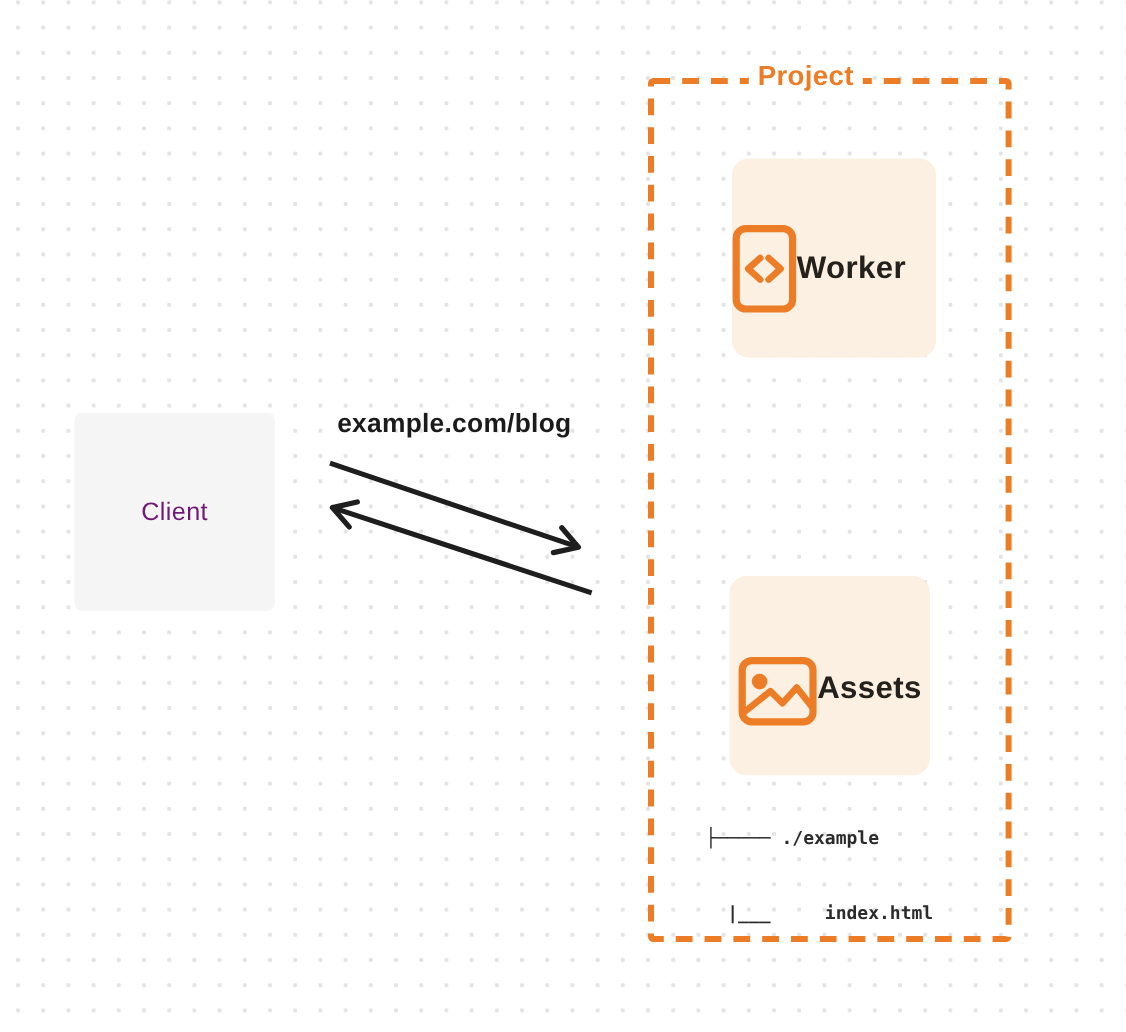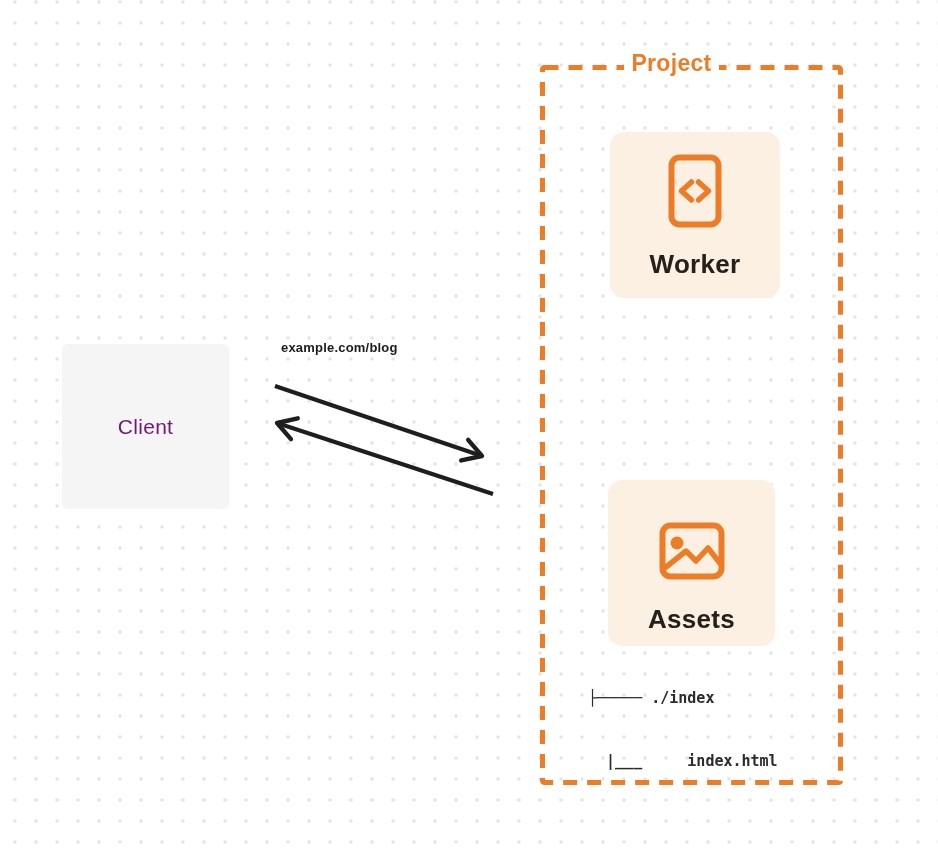--- a/index.html
+++ b/index.html
@@ -17,37 +17,37 @@
     left:62px;top:344px;width:167px;height:165px;
     background:#f5f5f6;border-radius:6px;
     display:flex;align-items:center;justify-content:center;
   }
   .client-label{
     font-size:21px;font-weight:normal;color:#701a75;letter-spacing:.3px;
   }
   
   .url-label{
     left:281px;top:340px;
-    font-size:13px;font-weight:bold;color:#1b1b1b;letter-spacing:.2px;
+    font-size:22px;font-weight:bold;color:#1b1b1b;letter-spacing:.2px;
     white-space:nowrap;
   }
   
   .svg-layer{left:0;top:0;width:938px;height:860px;pointer-events:none;}
   
   .project-label-wrap{
     left:520px;top:50px;width:303px;text-align:center;
   }
   .project-label{
     display:inline-block;background:#ffffff;padding:0 7px;
     font-size:23px;font-weight:bold;color:#ec7d26;letter-spacing:.3px;
   }
   
   .card{
     background:#fbf0e2;border-radius:14px;
-    display:flex;flex-direction:column;align-items:center;
+    display:flex;flex-direction:row;align-items:center;
   }
   .worker-card{left:610px;top:132px;width:170px;height:166px;}
   .assets-card{left:608px;top:480px;width:167px;height:166px;justify-content:center;}
   .worker-card .card-icon{margin-top:22px;}
   .assets-card .card-icon{margin-top:30px;}
   .card-label{
     font-size:26px;font-weight:bold;color:#24201b;letter-spacing:.3px;
   }
   .worker-card .card-label{margin-top:17px;}
   .assets-card .card-label{margin-top:20px;}
@@ -108,16 +108,16 @@
       </defs>
       <rect x="3.5" y="3.5" width="59" height="51" rx="8" fill="none" stroke="#ec7d26" stroke-width="6"></rect>
       <circle cx="18" cy="21" r="6.5" fill="#ec7d26"></circle>
       <polyline clip-path="url(#imgclip)" points="2,49 27,29 37,39 49,26 64,45" fill="none" stroke="#ec7d26" stroke-width="5.5" stroke-linecap="round" stroke-linejoin="round"></polyline>
     </svg>
   </span>
   <span class="card-label">Assets</span>
 </div>
 
 <div class="abs file-tree">
-  <div class="tree-line">├───── ./index</div>
+  <div class="tree-line">├───── ./example</div>
   <div class="tree-line">  |___     index.html</div>
   
 </div>
 
 </body></html>

